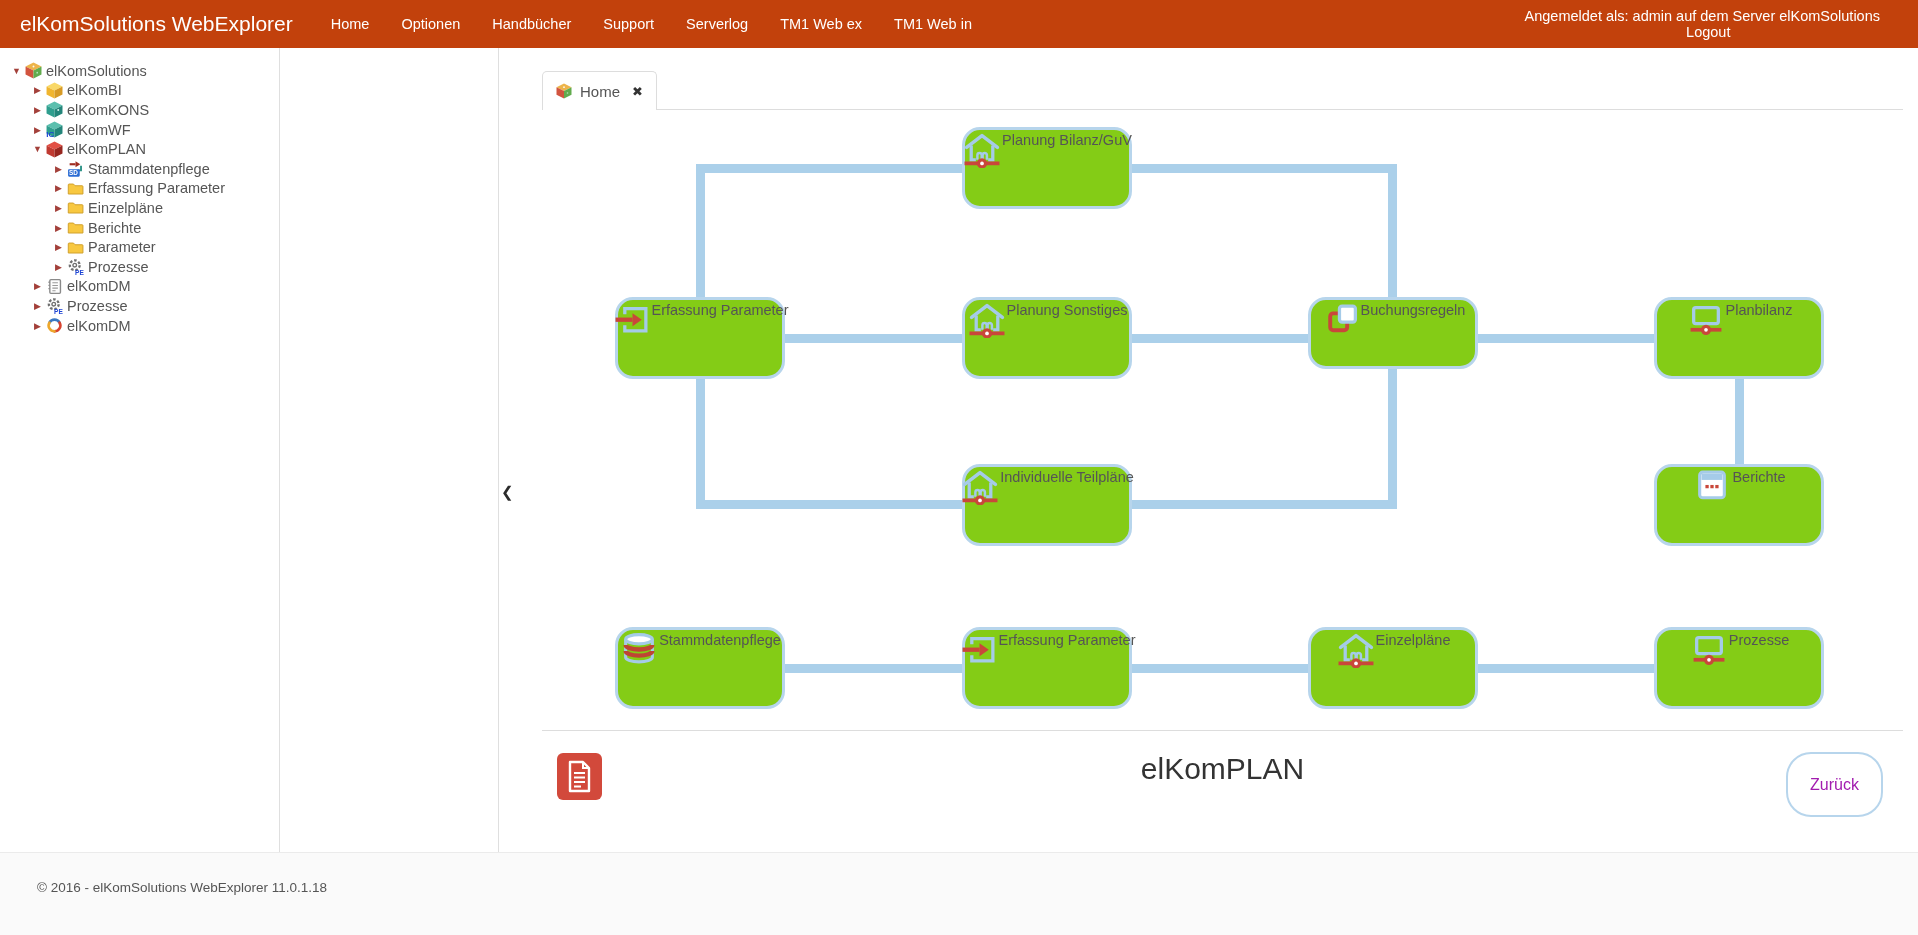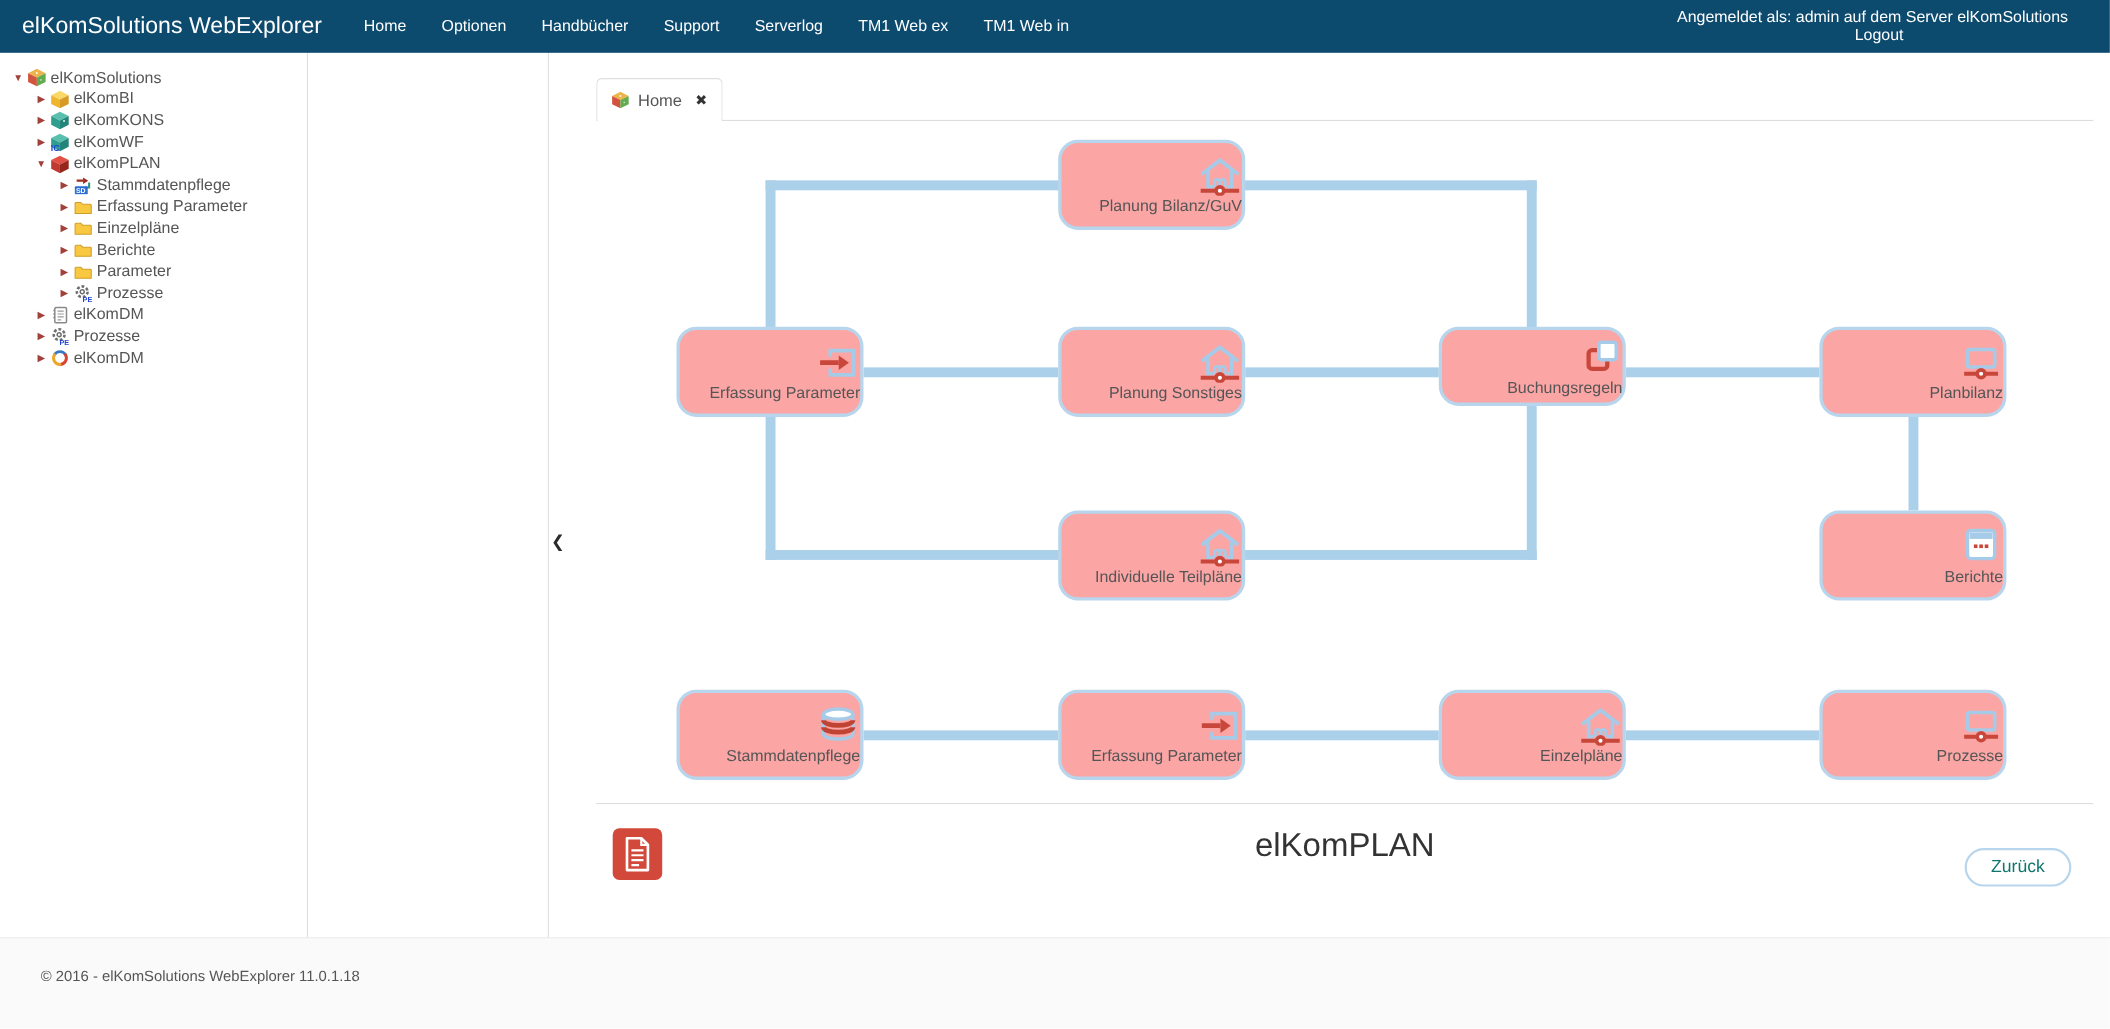--- a/index.html
+++ b/index.html
@@ -1,21 +1,21 @@
 <!DOCTYPE html>
 <html><head>
 <meta charset="utf-8">
 <style>
   * { margin:0; padding:0; box-sizing:border-box; }
   html,body { width:1918px; height:935px; }
   body { font-family:"Liberation Sans","DejaVu Sans",sans-serif; background:#fff; overflow:hidden; position:relative; }
   .page { position:absolute; inset:0; }
 
   
-  .navbar { position:absolute; left:0; top:0; width:1918px; height:48px; background:#0c4a6e; display:flex; align-items:center; color:#fff; z-index:10; }
+  .navbar { position:absolute; left:0; top:0; width:1918px; height:48px; background:#c2410c; display:flex; align-items:center; color:#fff; z-index:10; }
   .brand { font-size:21px; margin-left:20px; white-space:nowrap; }
   .nav-menu { display:flex; margin-left:22px; }
   .nav-item { padding:0 16px; font-size:14.5px; line-height:48px; cursor:pointer; white-space:nowrap; }
   .nav-right { margin-left:auto; display:flex; align-items:center; font-size:14.5px;flex-direction:column; }
   .user-status { margin-right:38px; }
   .logout { margin-right:26px; cursor:pointer; }
 
   
   .tree-panel { position:absolute; left:0; top:48px; width:280px; height:804px; background:#fff; border-right:1px solid #dfdfdf; padding-top:13px; overflow:hidden; }
   .strip-panel { position:absolute; left:280px; top:48px; width:219px; height:804px; background:#fff; border-right:1px solid #dfdfdf; }
@@ -29,30 +29,30 @@
   
   .tab-line { position:absolute; left:542px; top:109px; width:1361px; height:1px; background:#ddd; z-index:1; }
   .tab { position:absolute; left:542px; top:71px; height:39px; background:#fff; border:1px solid #ddd; border-bottom:none; border-radius:5px 5px 0 0; display:flex; align-items:center; padding:0 13px; gap:8px; z-index:3; cursor:pointer; }
   .tab-icon svg { width:16px; height:16px; display:block; }
   .tab-label { font-size:15px; color:#555; }
   .tab-close { font-size:13px; font-weight:bold; color:#333; margin-left:4px; cursor:pointer; }
 
   
   #diagram { position:absolute; left:0; top:0; z-index:1; }
   .connector { position:absolute; z-index:1; }
-  .diagram-box { position:absolute; width:170px; height:82px; border-radius:18px; background:#fca5a5; z-index:2; display:flex; flex-direction:column; align-items:flex-end; justify-content:center; cursor:pointer; }
+  .diagram-box { position:absolute; width:170px; height:82px; border-radius:18px; background:#84cc16; z-index:2; display:flex; flex-direction:row; align-items:flex-start; justify-content:center; cursor:pointer; }
   .box-icon { height:38px; display:flex; align-items:flex-end; }
   .box-icon svg { width:40px; height:37px; display:block; }
   .box-label { font-size:14.5px; color:#555; margin-top:2px; white-space:nowrap; }
 
   
   .panel-sep { position:absolute; left:542px; top:730px; width:1361px; height:1px; background:#ddd; }
   .doc-icon { position:absolute; left:557px; top:753px; width:45px; height:47px; background:#d2493b; border-radius:6px; display:flex; align-items:center; justify-content:center; }
   .panel-title { position:absolute; left:542px; top:752px; width:1361px; text-align:center; font-size:30px; color:#333; }
-  .back-btn { position:absolute; left:1786px; top:771px; width:97px; height:35px; border:2px solid #b7d5ec; border-radius:25px; background:#fff; font-size:16px; color:#0f766e; font-family:inherit; cursor:pointer; }
+  .back-btn { position:absolute; left:1786px; top:752px; width:97px; height:65px; border:2px solid #b7d5ec; border-radius:25px; background:#fff; font-size:16px; color:#a21caf; font-family:inherit; cursor:pointer; }
 
   
   .footer { position:absolute; left:0; top:852px; width:1918px; height:83px; background:#fafafa; border-top:1px solid #ebebeb; }
   .copyright { position:absolute; left:37px; top:27px; font-size:13.5px; color:#555; }
   .logo { position:absolute; right:12px; top:7px; width:160px; }
   .logo-row { position:relative; display:flex; align-items:flex-end; justify-content:flex-end; font-style:italic; font-weight:bold; font-size:30px; color:#1565ad; line-height:1; z-index:1; }
   .underscore { width:17px; height:4px; background:#b4bac0; margin-left:3px; margin-bottom:2px; }
   .logo-slash { position:absolute; right:98px; top:-8px; width:4px; height:48px; background:#b8bdc3; transform:rotate(21deg); z-index:0; }
   .logo-sub { font-style:italic; font-weight:bold; font-size:13px; color:#a8adb2; letter-spacing:2.5px; text-align:right; margin-top:1px; }
 </style>

